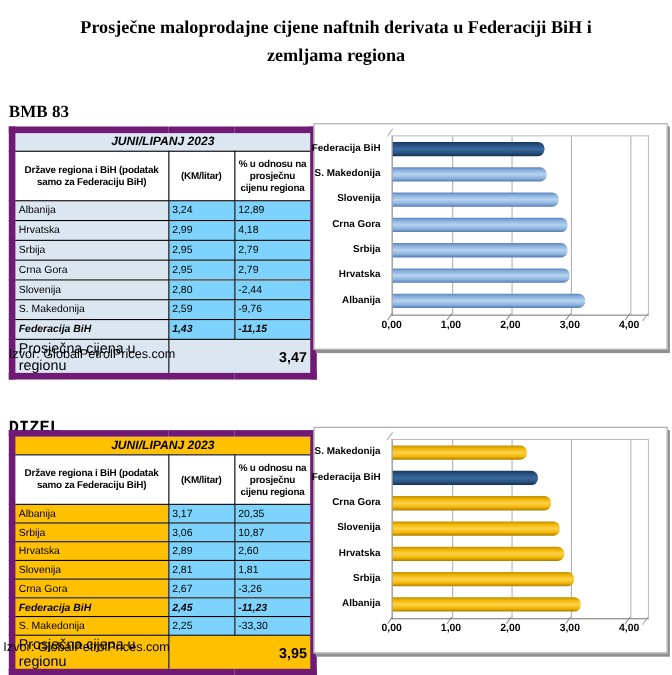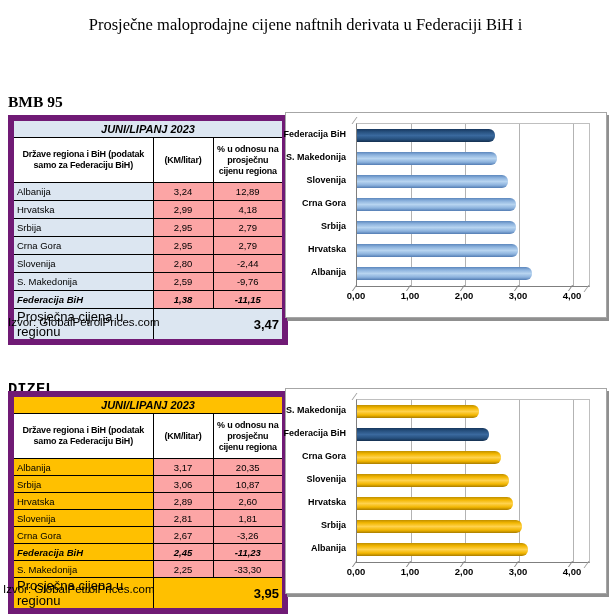--- a/index.html
+++ b/index.html
@@ -3,21 +3,21 @@
 <meta charset="utf-8">
 <style>
   html,body{margin:0;padding:0;}
   body{
     width:611px;height:614px;position:relative;background:#ffffff;
     font-family:"Liberation Sans",sans-serif;color:#000;overflow:hidden;
   }
   
   .doc-title{
     position:absolute;left:0;top:12px;width:611px;text-align:center;
-    font-family:"Liberation Serif",serif;font-weight:normal;font-size:16.5px;line-height:25px;
+    font-family:"Liberation Serif",serif;font-weight:bold;font-size:16.5px;line-height:25px;
   }
   .section-heading{
     position:absolute;left:8px;
     font-family:"Liberation Serif",serif;font-weight:bold;font-size:15.5px;
   }
   #heading-bmb{top:93px;}
   #heading-dizel{top:380px;font-family:Liberation Mono, monospace;}
   .source-line{position:absolute;font-size:11.5px;}
   #source-bmb{left:8px;top:316px;}
   #source-dizel{left:3px;top:583px;}
@@ -31,21 +31,21 @@
   tr.period-row th{
     height:16px;font-style:italic;font-weight:bold;font-size:11px;text-align:center;padding:0;
   }
   tr.head-row th{
     height:44px;background:#fff;font-weight:bold;font-size:9px;line-height:11px;
     text-align:center;letter-spacing:-0.2px;
   }
   tr.data td{height:17px;font-size:9.5px;}
   table.compact tr.data td{height:16px;}
   td.name-cell{text-align:left;}
-  td.num-cell{text-align:center;background:#fca5a5;}
+  td.num-cell{text-align:left;background:#7dd3fc;}
   tr.em-row td{font-weight:bold;font-style:italic;}
   tr.footer-row td{height:17px;font-size:13px;}
   table.compact tr.footer-row td{height:16px;}
   tr.footer-row td.f-val{text-align:right;font-weight:bold;}
   
   .theme-blue tr.period-row th,
   .theme-blue td.name-cell,
   .theme-blue tr.footer-row td{background:#dce6f1;}
   .theme-gold tr.period-row th,
   .theme-gold td.name-cell,
@@ -74,23 +74,24 @@
     position:absolute;width:40px;text-align:center;font-weight:bold;font-size:9.5px;top:177px;
   }
   .tick{position:absolute;width:1px;height:6px;background:#7f7f7f;transform:skewX(-35deg);}
   .corner-diag{position:absolute;width:1px;height:7px;background:#9f9f9f;transform:skewX(-35deg);}
 </style>
 </head>
 <body>
 
 <div class="doc-title">
   <div>Prosječne maloprodajne cijene naftnih derivata u Federaciji BiH i</div>
+  <div>zemljama regiona</div>
 </div>
 
-<div class="section-heading" id="heading-bmb">BMB 95</div>
+<div class="section-heading" id="heading-bmb">BMB 83</div>
 
 <div class="tbl-wrap" id="table-bmb">
   <table class="tbl theme-blue">
     <colgroup>
         <col style="width:142px">
         <col style="width:60px">
         <col style="width:72px">
       </colgroup>
     <thead>
       <tr class="period-row">
@@ -128,21 +129,21 @@
           <td class="num-cell">2,80</td>
           <td class="num-cell">-2,44</td>
         </tr>
         <tr class="data">
           <td class="name-cell">S. Makedonija</td>
           <td class="num-cell">2,59</td>
           <td class="num-cell">-9,76</td>
         </tr>
         <tr class="data em-row">
           <td class="name-cell">Federacija BiH</td>
-          <td class="num-cell">1,38</td>
+          <td class="num-cell">1,43</td>
           <td class="num-cell">-11,15</td>
         </tr>
       </tbody>
     <tbody>
       <tr class="footer-row">
         <td class="f-label">Prosječna cijena u regionu</td>
         <td class="f-val" colspan="2">3,47</td>
       </tr>
     </tbody>
   </table>

